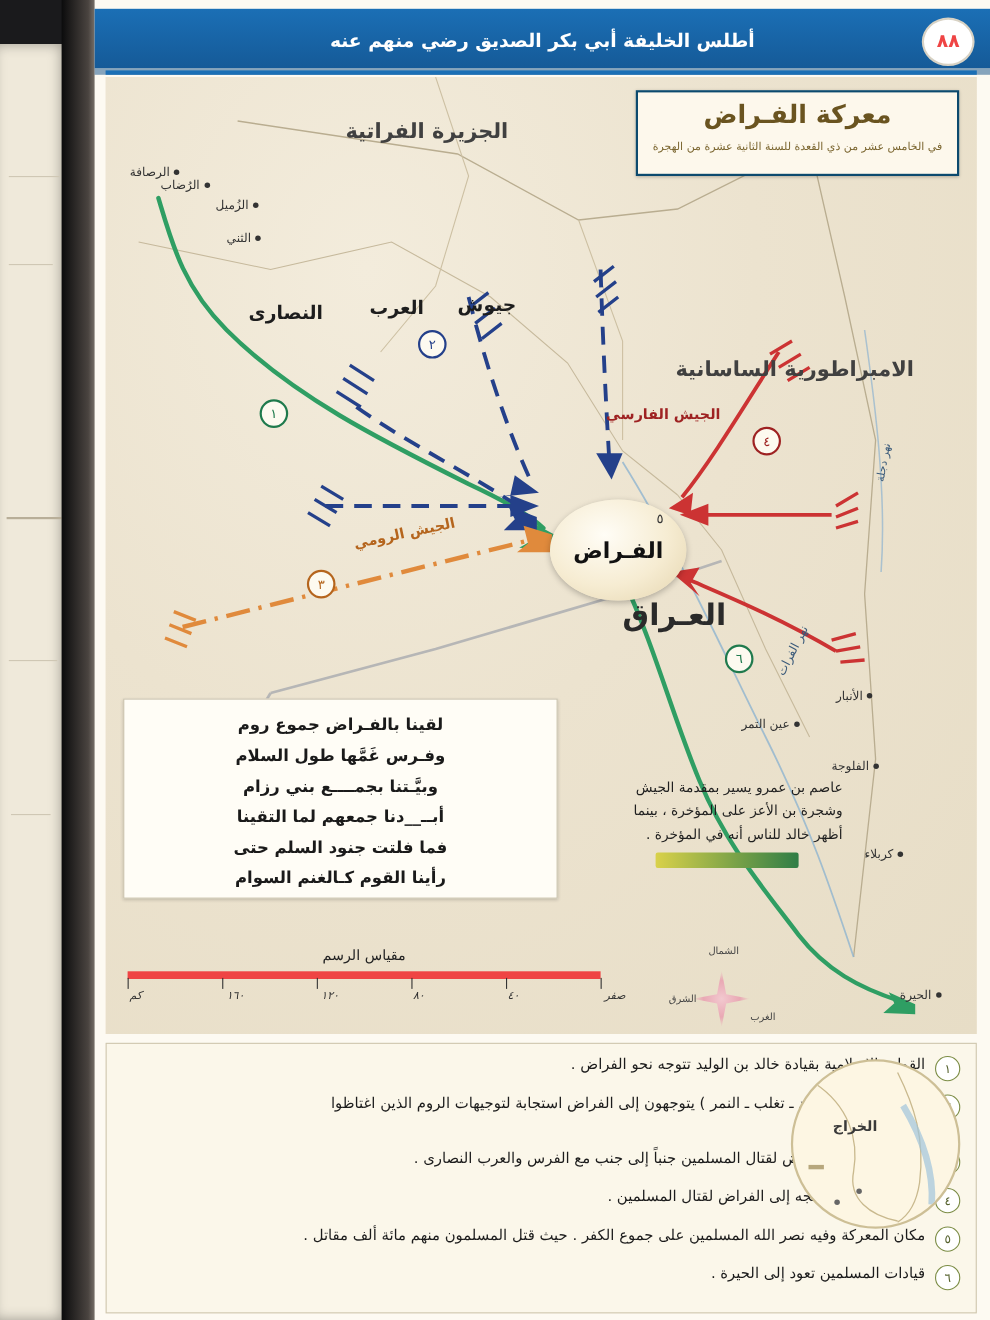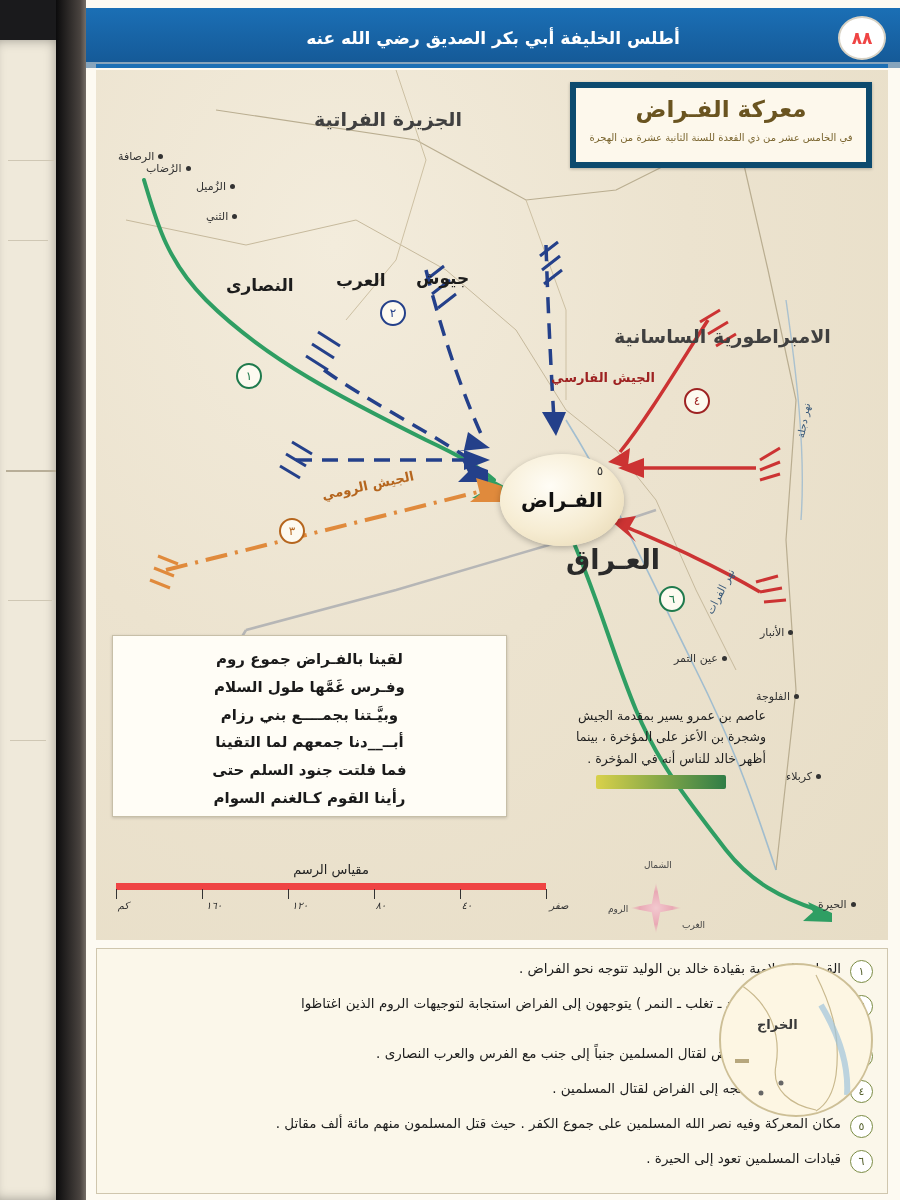--- a/index.html
+++ b/index.html
@@ -24,21 +24,21 @@
   .page-num-circle{position:absolute;right:14px;top:8px;width:44px;height:40px;border-radius:50%;background:#fff;border:2px solid #d8d2c4;display:flex;align-items:center;justify-content:center;color:#ef4444;font-size:17px;font-weight:bold;}
   .header-rule{position:absolute;left:96px;top:64px;width:792px;height:4px;background:#1b6fb5;}
 
   
   .map{position:absolute;left:96px;top:70px;width:792px;height:870px;background:#efe7d4;overflow:hidden;}
   .map .land{position:absolute;inset:0;background:
      radial-gradient(ellipse at 30% 20%, #f3ecdc 0%, #ece3cf 45%, #e7ddc6 100%);}
   .svgmap{position:absolute;inset:0;width:100%;height:100%;}
 
   
-  .cartouche{position:absolute;right:16px;top:12px;width:290px;height:74px;background:#fdf8ec;border:6px solid #0c4a6e;box-shadow:0 1px 3px rgba(0,0,0,.25);}
+  .cartouche{position:absolute;right:16px;top:12px;width:290px;height:74px;background:#fdf8ec;border:2px solid #0c4a6e;box-shadow:0 1px 3px rgba(0,0,0,.25);}
   .cartouche .ct-title{position:absolute;top:8px;width:100%;text-align:center;color:#6a5420;font-size:23px;font-weight:bold;letter-spacing:1px;}
   .cartouche .ct-sub{position:absolute;top:44px;width:100%;text-align:center;color:#7b6630;font-size:10px;}
 
   
   .lbl{position:absolute;color:#2b2b2b;white-space:nowrap;}
   .lbl.region{font-size:19px;font-weight:bold;color:#404040;}
   .lbl.region2{font-size:17px;font-weight:bold;color:#1d1d1d;}
   .lbl.iraq{font-size:27px;font-weight:bold;color:#2a2a2a;letter-spacing:5px;}
   .lbl.force-red{font-size:13px;font-weight:bold;color:#9e2222;}
   .lbl.force-orange{font-size:13px;font-weight:bold;color:#b5651d;}
@@ -103,21 +103,21 @@
     <div class="lp-line" style="left:8px;top:120px;width:46px;height:1px"></div>
     <div class="lp-line" style="left:8px;top:200px;width:40px;height:1px"></div>
     <div class="lp-line" style="left:6px;top:430px;width:50px;height:2px;background:#b8ae98"></div>
     <div class="lp-line" style="left:8px;top:560px;width:44px;height:1px"></div>
     <div class="lp-line" style="left:10px;top:700px;width:36px;height:1px"></div>
   </div>
   <div class="gutter"></div>
   <div class="page-sheet"></div>
 
   <div class="header-band">
-    <div class="header-title">أطلس الخليفة أبي بكر الصديق رضي الله عنه</div>
+    <div class="header-title">أطلس الخليفة أبي بكر الصديق رضي منهم عنه</div>
     <div class="page-num-circle">٨٨</div>
   </div>
   <div class="header-rule"></div>
 
   <div class="map">
     <div class="land"></div>
 
     <svg class="svgmap" viewBox="0 0 792 870" preserveAspectRatio="none">
 
       <path d="M120 40 L320 70 L430 130 L520 120 L640 60 L700 30" fill="none" stroke="#b9ad90" stroke-width="1.2"></path>
@@ -242,21 +242,21 @@
         <div class="num" style="left:254px">٨٠</div>
         <div class="num" style="left:340px">٤٠</div>
         <div class="num" style="left:424px">صفر</div>
       </div>
     </div>
 
     <div class="compass">
       <div class="star"></div>
       <div class="cl" style="left:36px;top:0px;">الشمال</div>
 
-      <div class="cl" style="left:0px;top:44px;">الروم</div>
+      <div class="cl" style="left:0px;top:44px;">الشرق</div>
       <div class="cl" style="left:74px;top:60px;">الغرب</div>
     </div>
   </div>
 
   <div class="legend">
     <div class="legend-inset">
       <svg viewBox="0 0 150 150" style="position:absolute;inset:0;width:100%;height:100%">
         <path d="M20 20 C50 40 60 70 55 100 C50 125 70 140 95 145" fill="none" stroke="#c9b98e" stroke-width="1.2"></path>
         <path d="M95 10 C110 40 120 70 115 110 C112 130 105 140 95 146" fill="none" stroke="#c9b98e" stroke-width="1.2"></path>
         <path d="M100 40 C118 70 128 100 126 130" fill="none" stroke="#9fc4dc" stroke-width="6" opacity=".7"></path>

